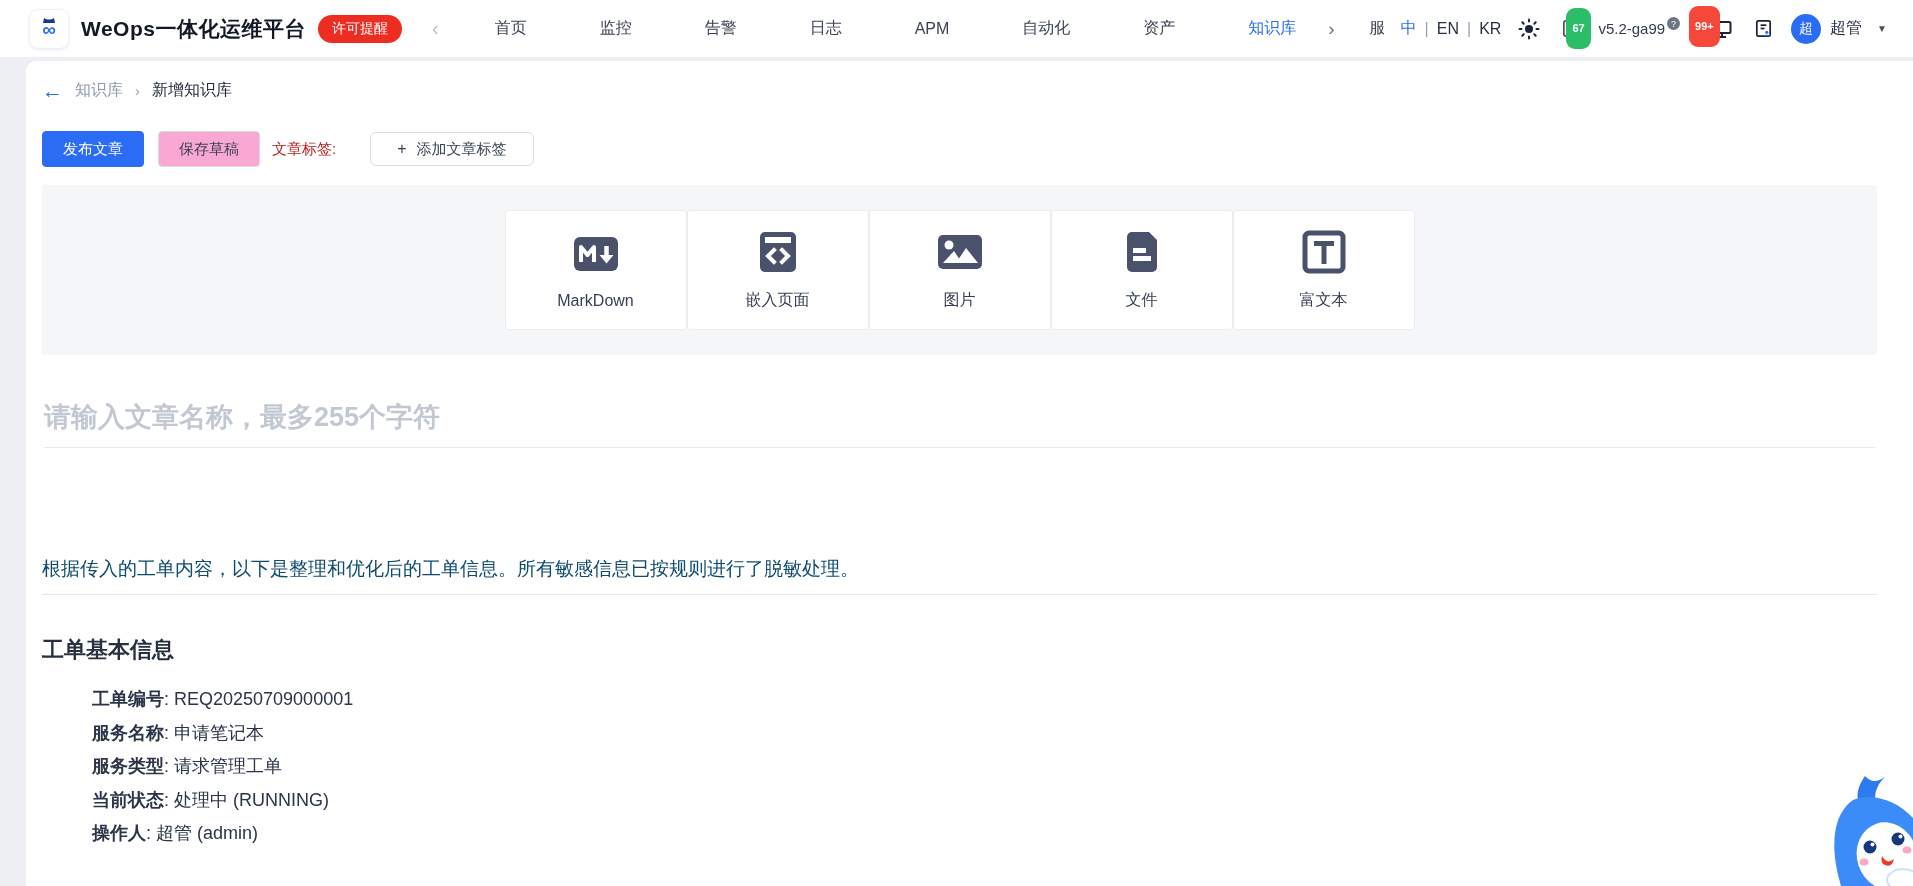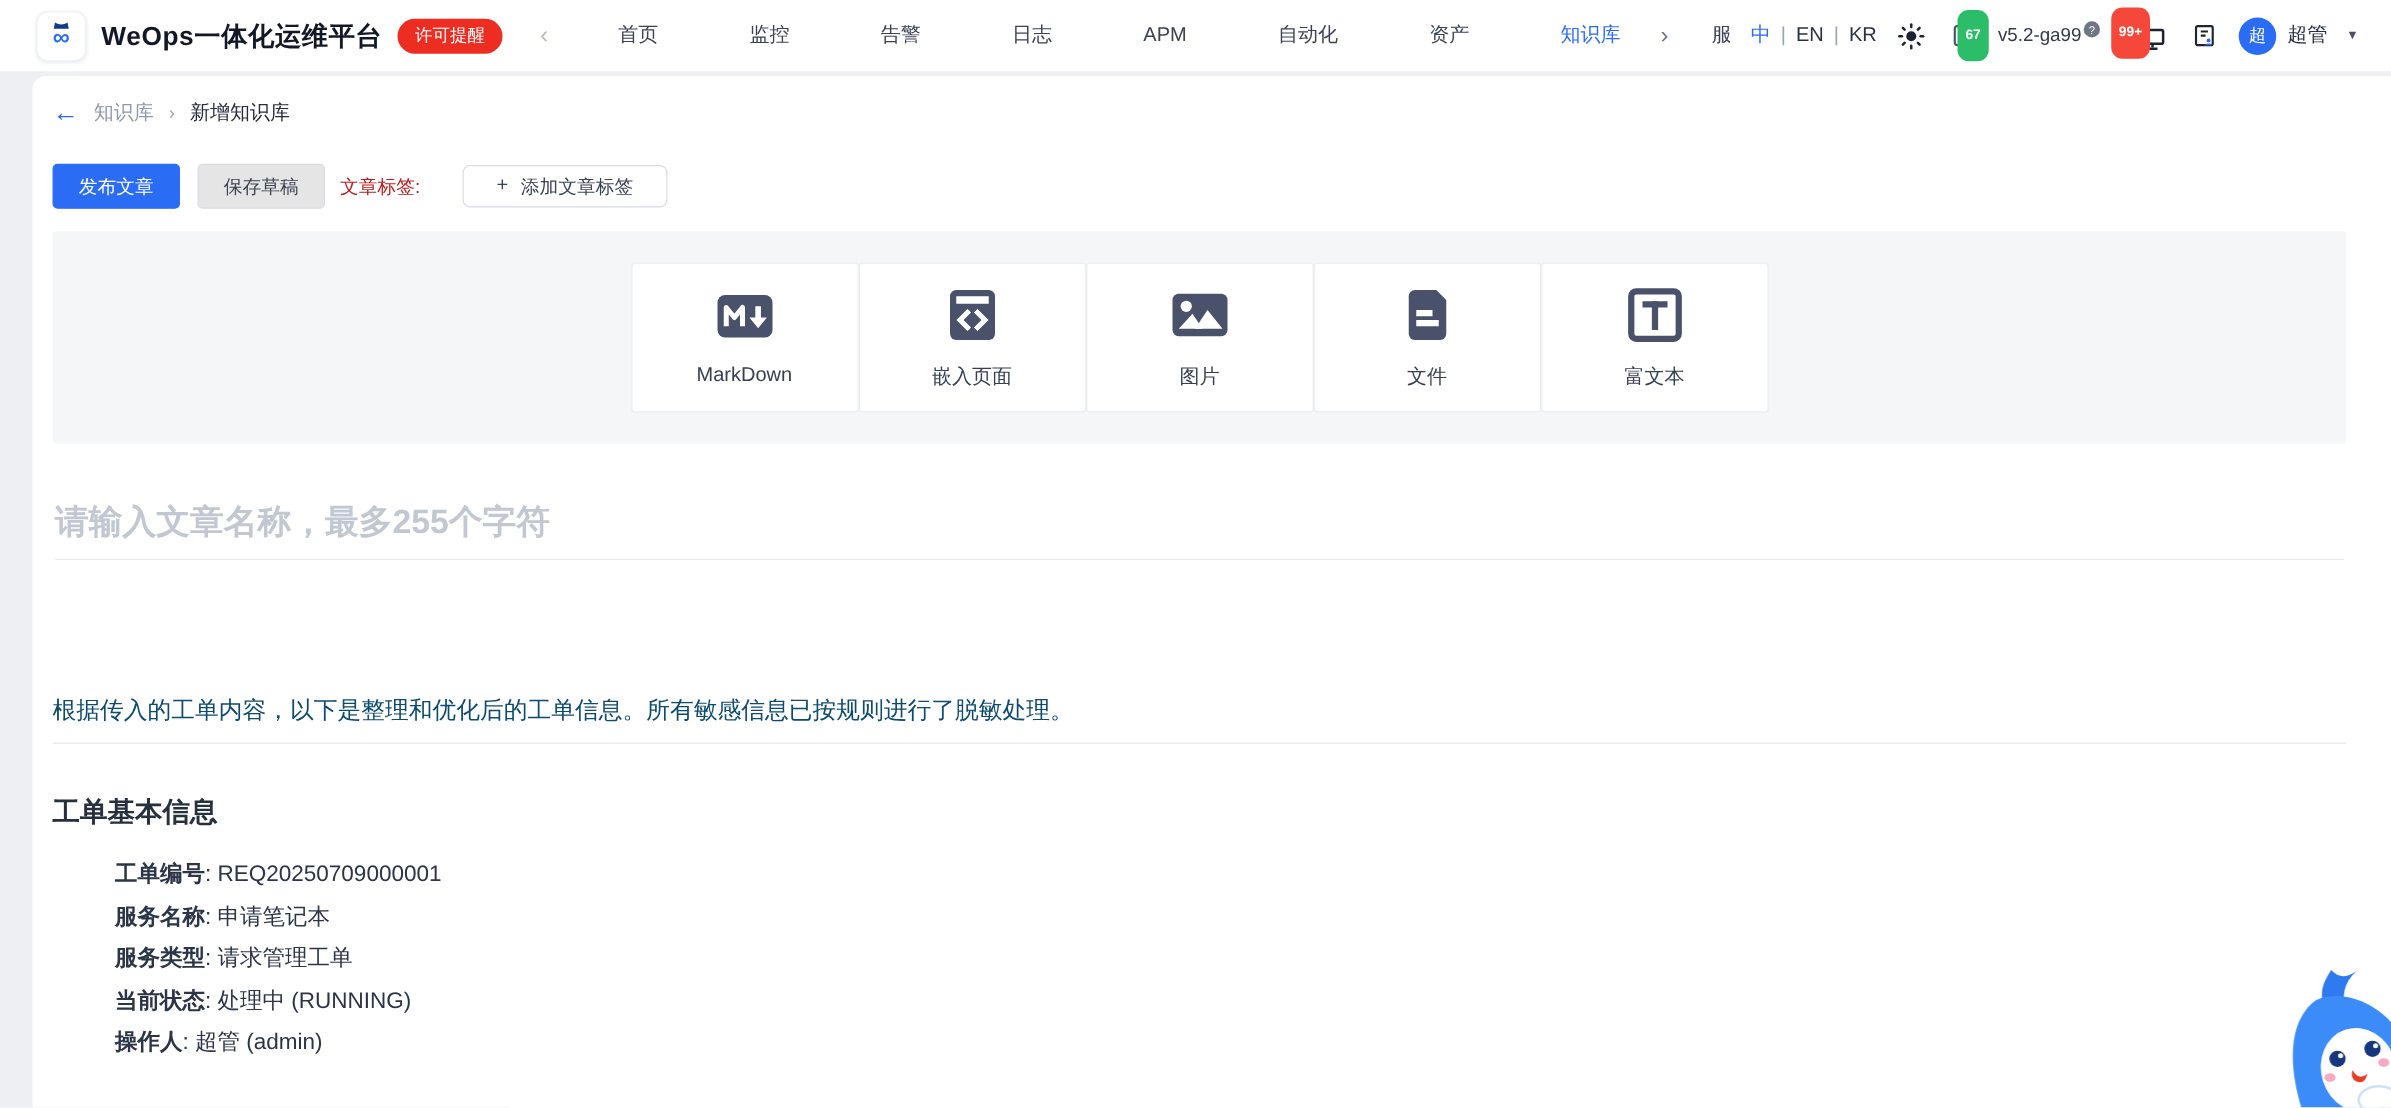--- a/index.html
+++ b/index.html
@@ -45,21 +45,21 @@
   .breadcrumb-row { display:flex; align-items:center; gap:12px; padding-top:16px; height:42px; }
   .back-arrow { color:#2b6cf5; font-size:21px; cursor:pointer; line-height:1; }
   .crumb-parent { font-size:16px; color:#8e99ad; cursor:pointer; }
   .crumb-sep { font-size:15px; color:#9aa3b5; }
   .crumb-current { font-size:16px; color:#252d3d; }
 
   .toolbar-row { display:flex; align-items:center; margin-top:28px; }
   .btn { height:36px; border-radius:4px; font-size:15px; display:inline-flex; align-items:center; justify-content:center;
     cursor:pointer; padding:0 20px; }
   .btn-primary { background:#2b6cf5; color:#fff; border:1px solid #2b6cf5; }
-  .btn-default { background:#e5e5e5; color:#3a4354; border:1px solid #d8dce3; margin-left:14px; }
+  .btn-default { background:#f9a8d4; color:#3a4354; border:1px solid #d8dce3; margin-left:14px; }
   .tags-label { font-size:15px; color:#b91c1c; margin-left:12px; }
   .btn-add-tag { background:#fff; color:#3a4354; border:1px solid #d8dce3; border-radius:6px; margin-left:34px;
     height:34px; padding:0 26px; gap:10px; }
   .plus-glyph { font-size:16px; color:#3a4354; }
 
   .insert-panel { margin-top:18px; height:170px; background:#f5f6f8; border-radius:3px;
     display:flex; align-items:center; justify-content:center; }
   .insert-card { width:182px; height:120px; background:#fff; border:1px solid #ecedf0; border-radius:3px;
     display:flex; flex-direction:column; align-items:center; justify-content:center; gap:11px; cursor:pointer; }
   .insert-card .label { font-size:16px; color:#353e52; }
@@ -138,21 +138,21 @@
           <line x1="8" y1="16" x2="12" y2="16"></line>
       </svg>
       <span class="count-badge badge-green">67</span>
     </span>
 
     <span class="version-wrap">
       <span>v5.2-ga99</span>
       <span class="q-mark">?</span>
     </span>
 
-    <span class="icon-btn" style="margin-left:14px;align-items:flex-end;">
+    <span class="icon-btn" style="margin-left:14px;">
       <svg width="22" height="22" viewBox="0 0 22 22" fill="none" stroke="#1c2333" stroke-width="2">
         <rect x="2.5" y="4" width="17" height="11" rx="1.5"></rect>
         <line x1="11" y1="15" x2="11" y2="18"></line>
           <line x1="7" y1="19" x2="15" y2="19"></line>
       </svg>
       <span class="count-badge badge-red">99+</span>
     </span>
 
     <span class="icon-btn">
       <svg width="21" height="21" viewBox="0 0 22 22" fill="none" stroke="#1c2333" stroke-width="1.8">

